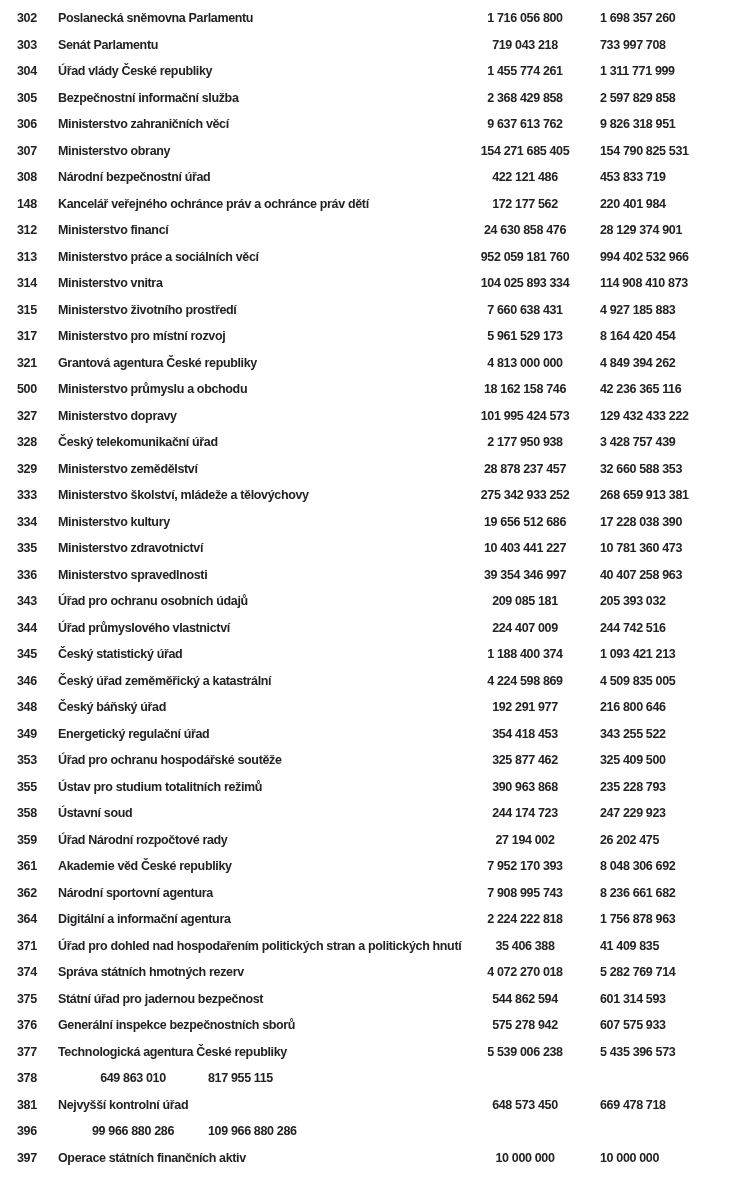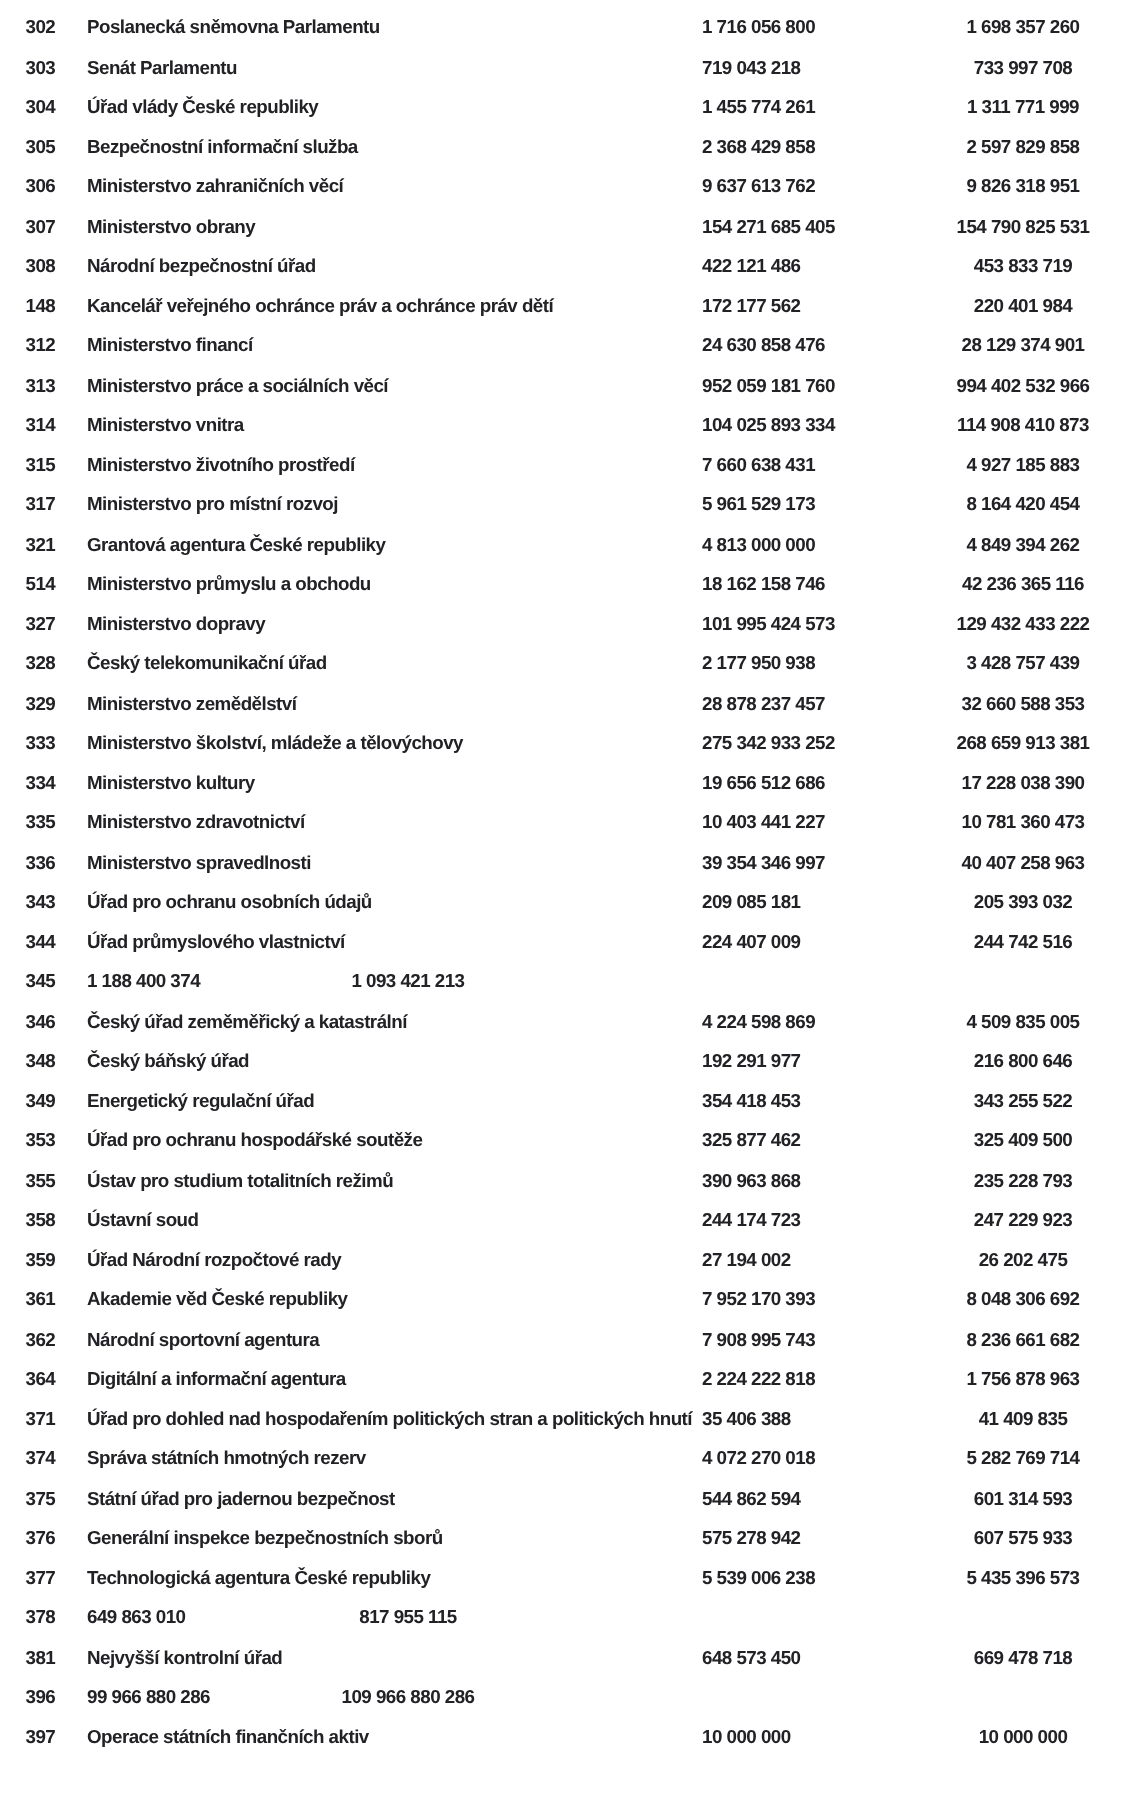--- a/index.html
+++ b/index.html
@@ -38,28 +38,28 @@
     text-align: left;
   }
   .cell-name {
     flex: 1 1 auto;
     overflow: visible;
     min-width: 0;
   }
   .cell-v1 {
     flex: 0 0 150px;
     width: 150px;
-    text-align: left;
+    text-align: center;
     font-variant-numeric: tabular-nums;
   }
   .cell-v2 {
     flex: 0 0 128px;
     width: 128px;
-    text-align: center;
-    margin-right: 4px;
+    text-align: left;
+    margin-right: 22px;
     font-variant-numeric: tabular-nums;
   }
 </style>
 </head>
 <body>
 
 <div class="page">
   <div class="table-body">
   <div class="row">
     
@@ -160,21 +160,21 @@
   </div>
 
   <div class="row">
     <span class="cell-code">321</span>
     <span class="cell-name">Grantová agentura České republiky</span>
     <span class="cell-v1">4 813 000 000</span>
     <span class="cell-v2">4 849 394 262</span>
   </div>
 
   <div class="row">
-    <span class="cell-code">514</span>
+    <span class="cell-code">500</span>
     <span class="cell-name">Ministerstvo průmyslu a obchodu</span>
     <span class="cell-v1">18 162 158 746</span>
     <span class="cell-v2">42 236 365 116</span>
   </div>
 
   <div class="row">
     <span class="cell-code">327</span>
     <span class="cell-name">Ministerstvo dopravy</span>
     <span class="cell-v1">101 995 424 573</span>
     <span class="cell-v2">129 432 433 222</span>
@@ -231,20 +231,21 @@
 
   <div class="row">
     <span class="cell-code">344</span>
     <span class="cell-name">Úřad průmyslového vlastnictví</span>
     <span class="cell-v1">224 407 009</span>
     <span class="cell-v2">244 742 516</span>
   </div>
 
   <div class="row">
     <span class="cell-code">345</span>
+    <span class="cell-name">Český statistický úřad</span>
     <span class="cell-v1">1 188 400 374</span>
     <span class="cell-v2">1 093 421 213</span>
   </div>
 
   <div class="row">
     <span class="cell-code">346</span>
     <span class="cell-name">Český úřad zeměměřický a katastrální</span>
     <span class="cell-v1">4 224 598 869</span>
     <span class="cell-v2">4 509 835 005</span>
   </div>

